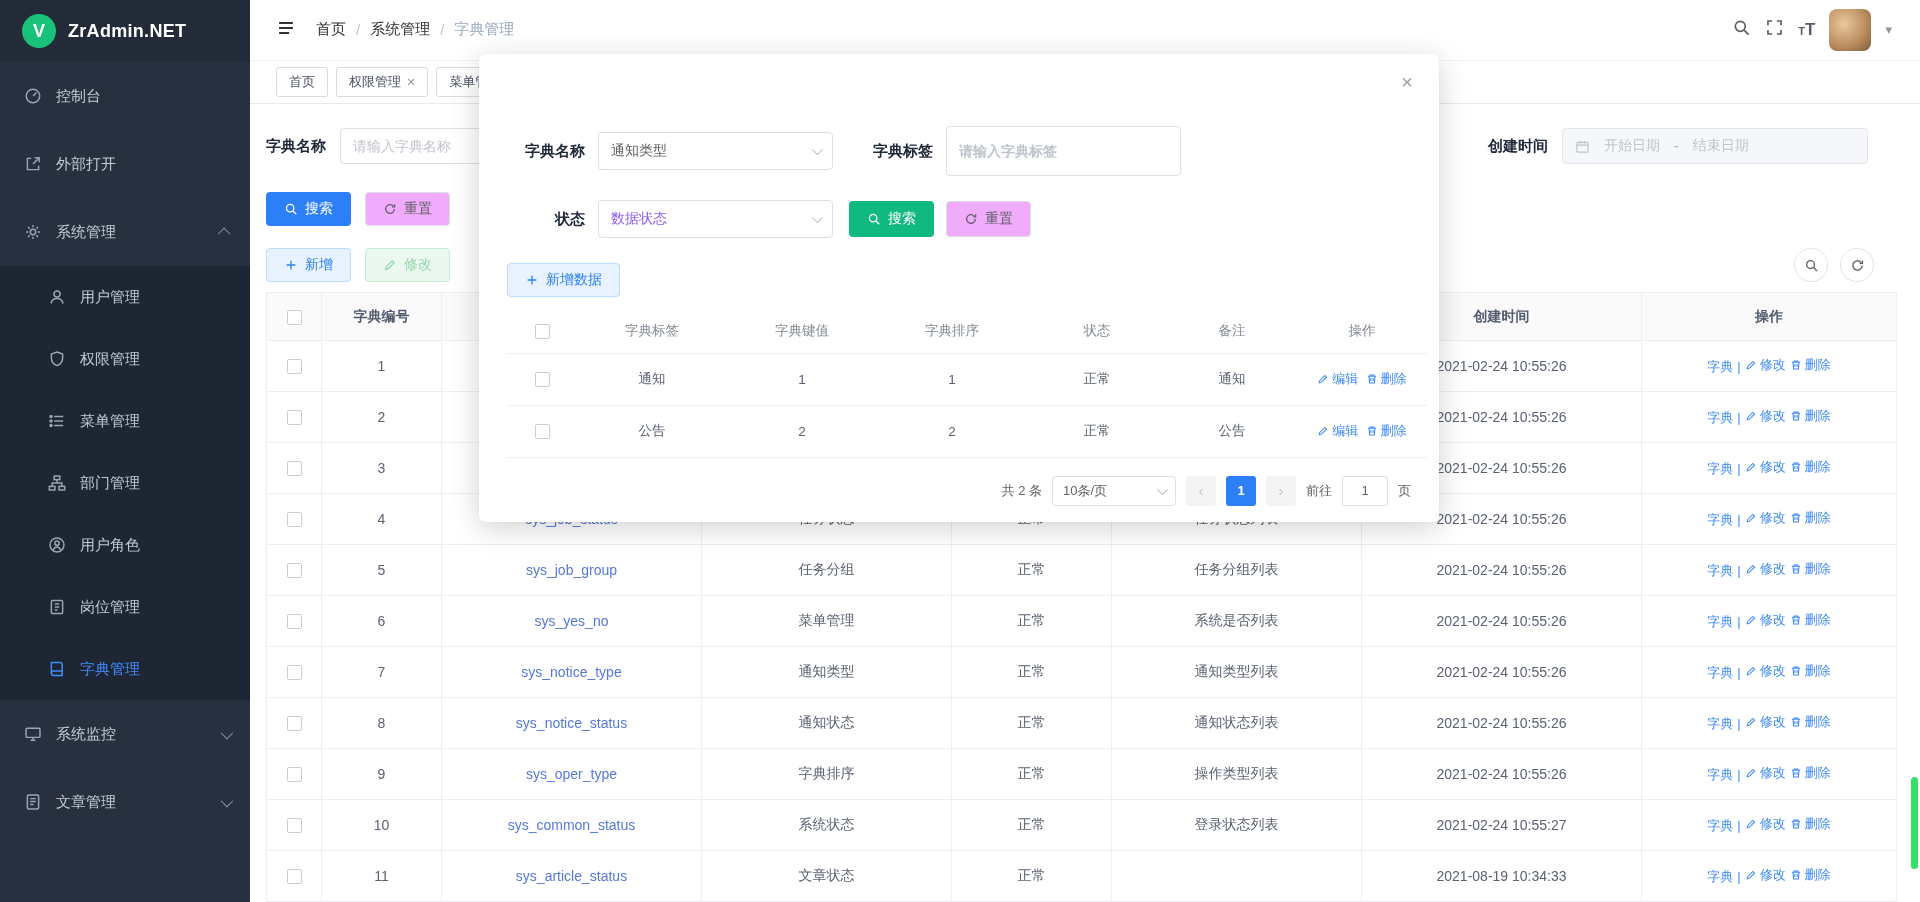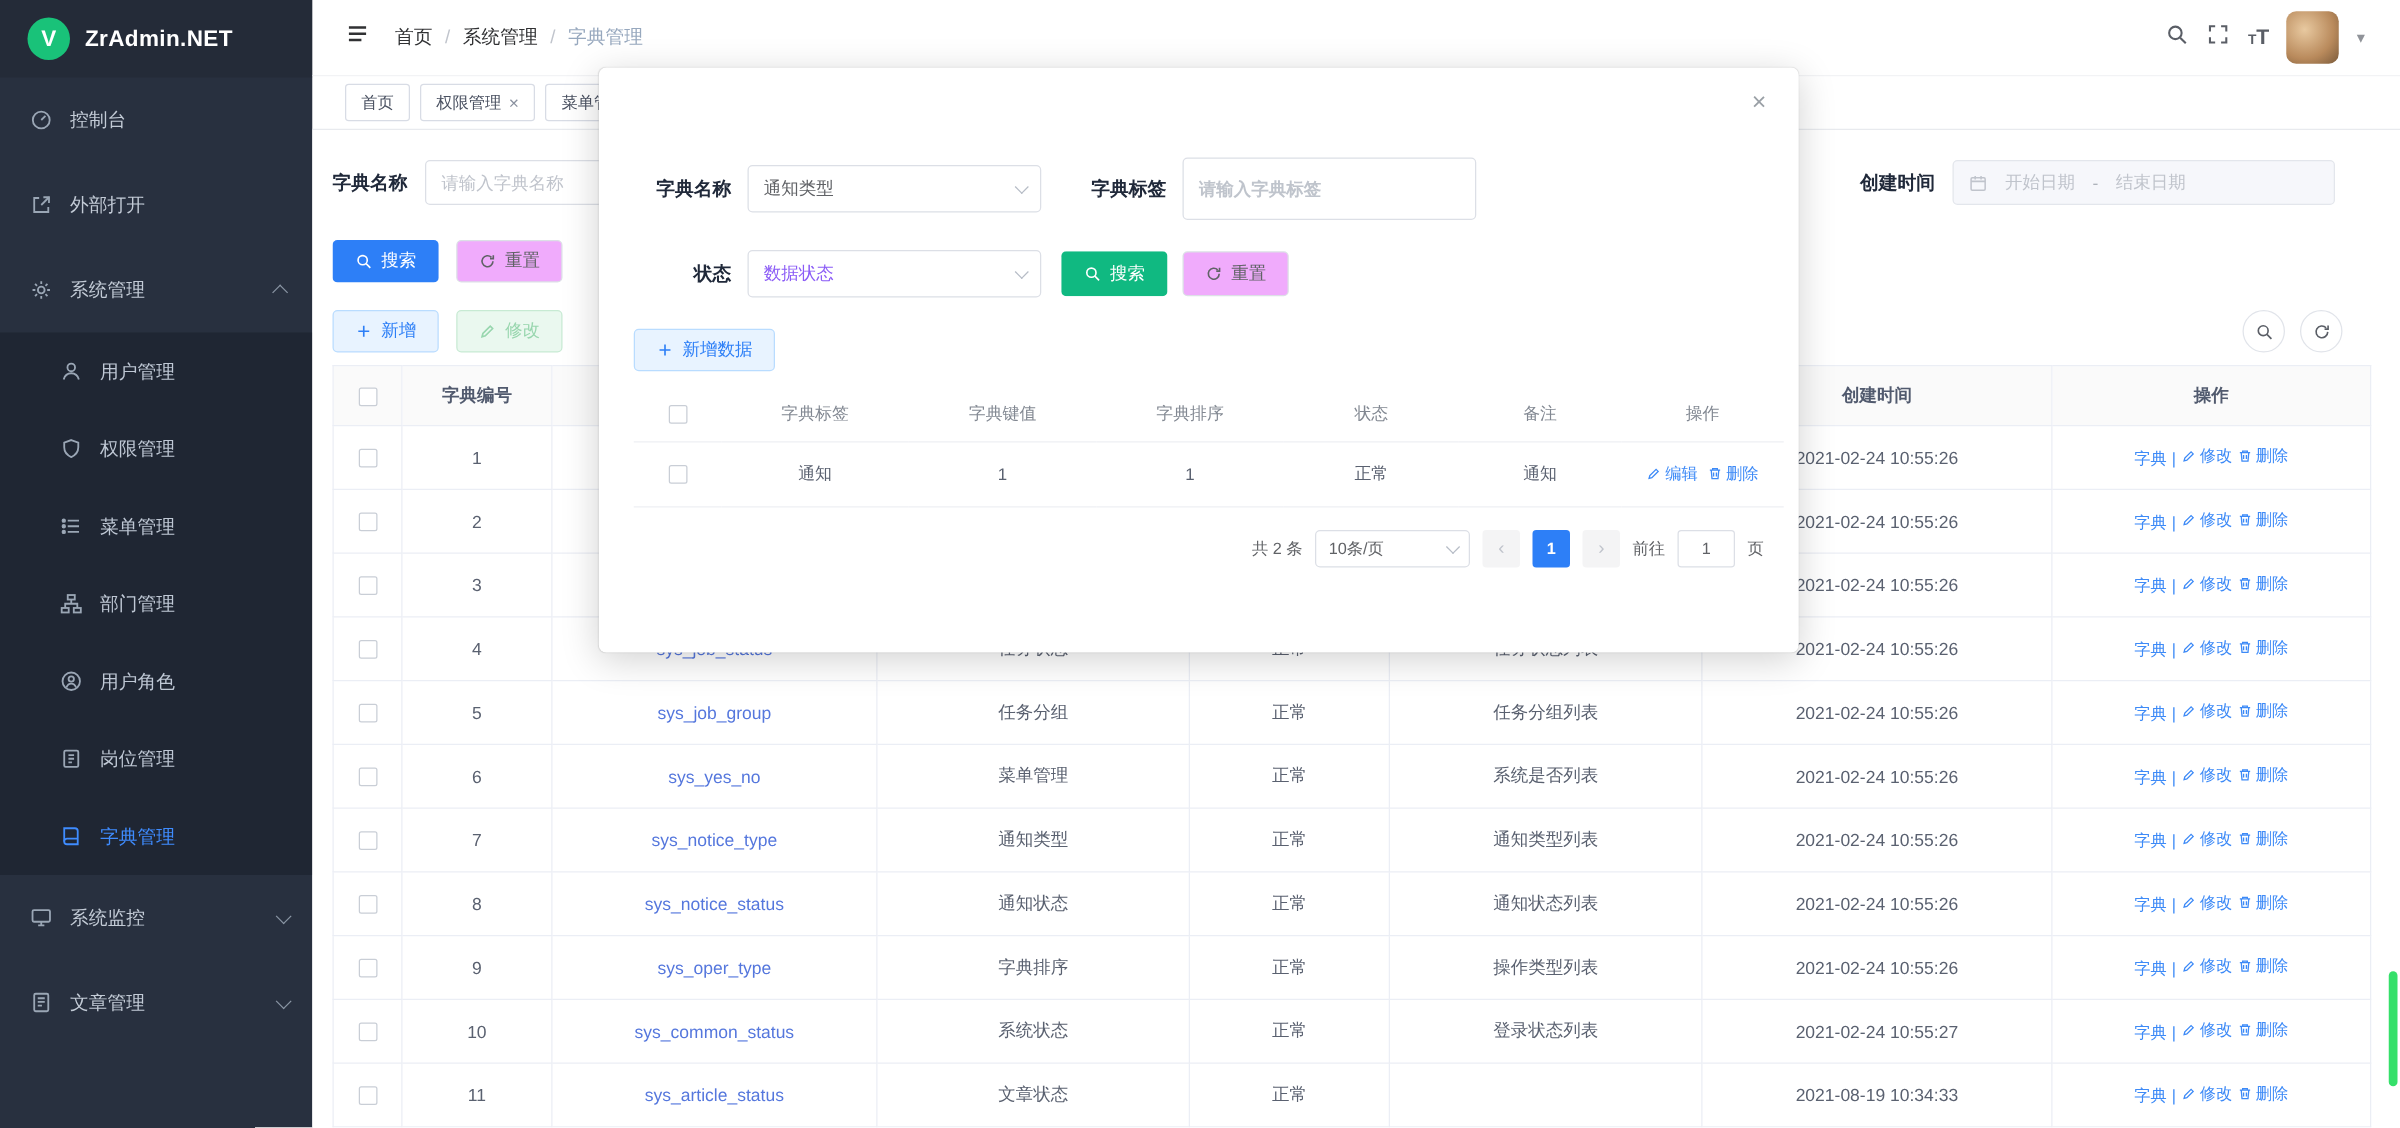--- a/index.html
+++ b/index.html
@@ -719,20 +719,42 @@
                 <i>编辑</i>
               </span>&nbsp;
           <span class="oplink">
                 <svg viewBox="0 0 16 16">
                   <path d="M2.5 4.2h11M5.5 4.2V2.6h5v1.6M4 4.2l.8 9h6.4l.8-9M6.5 6.6v4.2M9.5 6.6v4.2"></path>
                 </svg>
                 <i>删除</i>
               </span>
         </td>
       </tr>
+      <tr>
+        <td><span class="cb"></span></td>
+        <td>公告</td>
+        <td>2</td>
+        <td>2</td>
+        <td>正常</td>
+        <td>公告</td>
+        <td>
+          <span class="oplink">
+                <svg viewBox="0 0 16 16">
+                  <path d="M3 13l.8-3L10.5 3.3l2.2 2.2L6 12.2 3 13z"></path>
+                </svg>
+                <i>编辑</i>
+              </span>&nbsp;
+          <span class="oplink">
+                <svg viewBox="0 0 16 16">
+                  <path d="M2.5 4.2h11M5.5 4.2V2.6h5v1.6M4 4.2l.8 9h6.4l.8-9M6.5 6.6v4.2M9.5 6.6v4.2"></path>
+                </svg>
+                <i>删除</i>
+              </span>
+        </td>
+      </tr>
       </tbody>
     </table>
 
     <div class="pager">
       <span>共 2 条</span>
       <div class="psel">
         <span>10条/页</span>
         <span class="sel-arrow"></span>
       </div>
       <span class="pbtn">‹</span>

